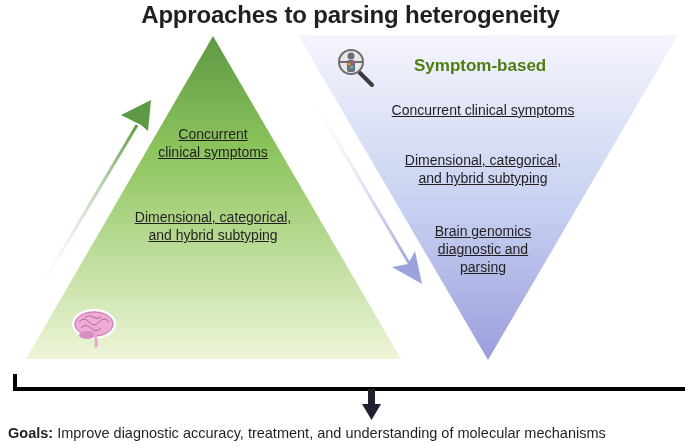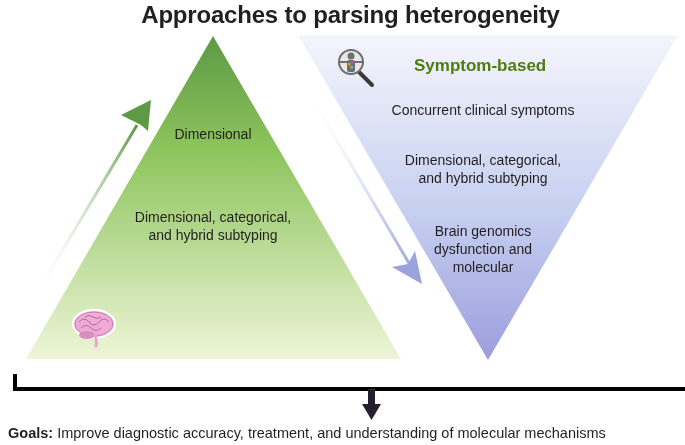--- a/index.html
+++ b/index.html
@@ -1,21 +1,21 @@
 <!DOCTYPE html>
 <html><head>
 <meta charset="utf-8">
 <style>
   html, body { margin: 0; padding: 0; background: #ffffff; }
   body { width: 685px; height: 445px; position: relative; overflow: hidden;
          font-family: "Liberation Sans", sans-serif; color: #231f20; }
   #stage { position: absolute; left: 8px; top: 0; width: 685px; height: 333px; }
   .title { position: absolute; left: 0; width: 685px; top: 0; text-align: center;
            font-weight: bold; font-size: 24px; letter-spacing: -0.2px; line-height: 30px; }
-  .lbl { position: absolute; text-align: center; font-size: 14px; line-height: 18px; color: #231f20; }
+  .lbl { position: absolute; text-align: center; font-size: 14px; line-height: 18px; color: #231f20; text-decoration: underline; }
   .bold-lbl { position: absolute; font-weight: bold; font-size: 17px; color: #4d7c0f; }
   .goals { position: absolute; left: 0; top: 424px; width: 685px; font-size: 14.5px; line-height: 18px; white-space: nowrap; }
   .goals b { font-weight: bold; }
 </style>
 </head>
 <body>
 
 <div id="stage">
   <svg width="685" height="445" viewBox="0 0 685 445" style="position:absolute;left:0;top:0">
     <defs>
@@ -77,38 +77,39 @@
     </g>
     <g>
       <rect x="360" y="389" width="7" height="16" fill="#231f2e"></rect>
       <polygon points="354,404 373,404 363.5,420" fill="#231f2e"></polygon>
     </g>
   </svg>
 
   <div class="title">Approaches to parsing heterogeneity</div>
 
   <div class="lbl" style="left:120px;top:125px;width:170px">
-    <div>Dimensional</div>
+    <div>Concurrent</div>
+    <div>clinical symptoms</div>
   </div>
   <div class="lbl" style="left:95px;top:208px;width:220px">
     <div>Dimensional, categorical,</div>
     <div>and hybrid subtyping</div>
   </div>
 
   <div class="bold-lbl" style="left:406px;top:56px">Symptom-based</div>
   <div class="lbl" style="left:360px;top:101px;width:230px">
     <div>Concurrent clinical symptoms</div>
   </div>
   <div class="lbl" style="left:370px;top:151px;width:210px">
     <div>Dimensional, categorical,</div>
     <div>and hybrid subtyping</div>
   </div>
   <div class="lbl" style="left:400px;top:222px;width:150px">
     <div>Brain genomics</div>
-    <div>dysfunction and</div>
-    <div>molecular</div>
+    <div>diagnostic and</div>
+    <div>parsing</div>
   </div>
 
   <div class="goals">
     <b>Goals:</b>
     <span>Improve diagnostic accuracy, treatment, and understanding of molecular mechanisms</span>
   </div>
 </div>
 
 </body></html>

